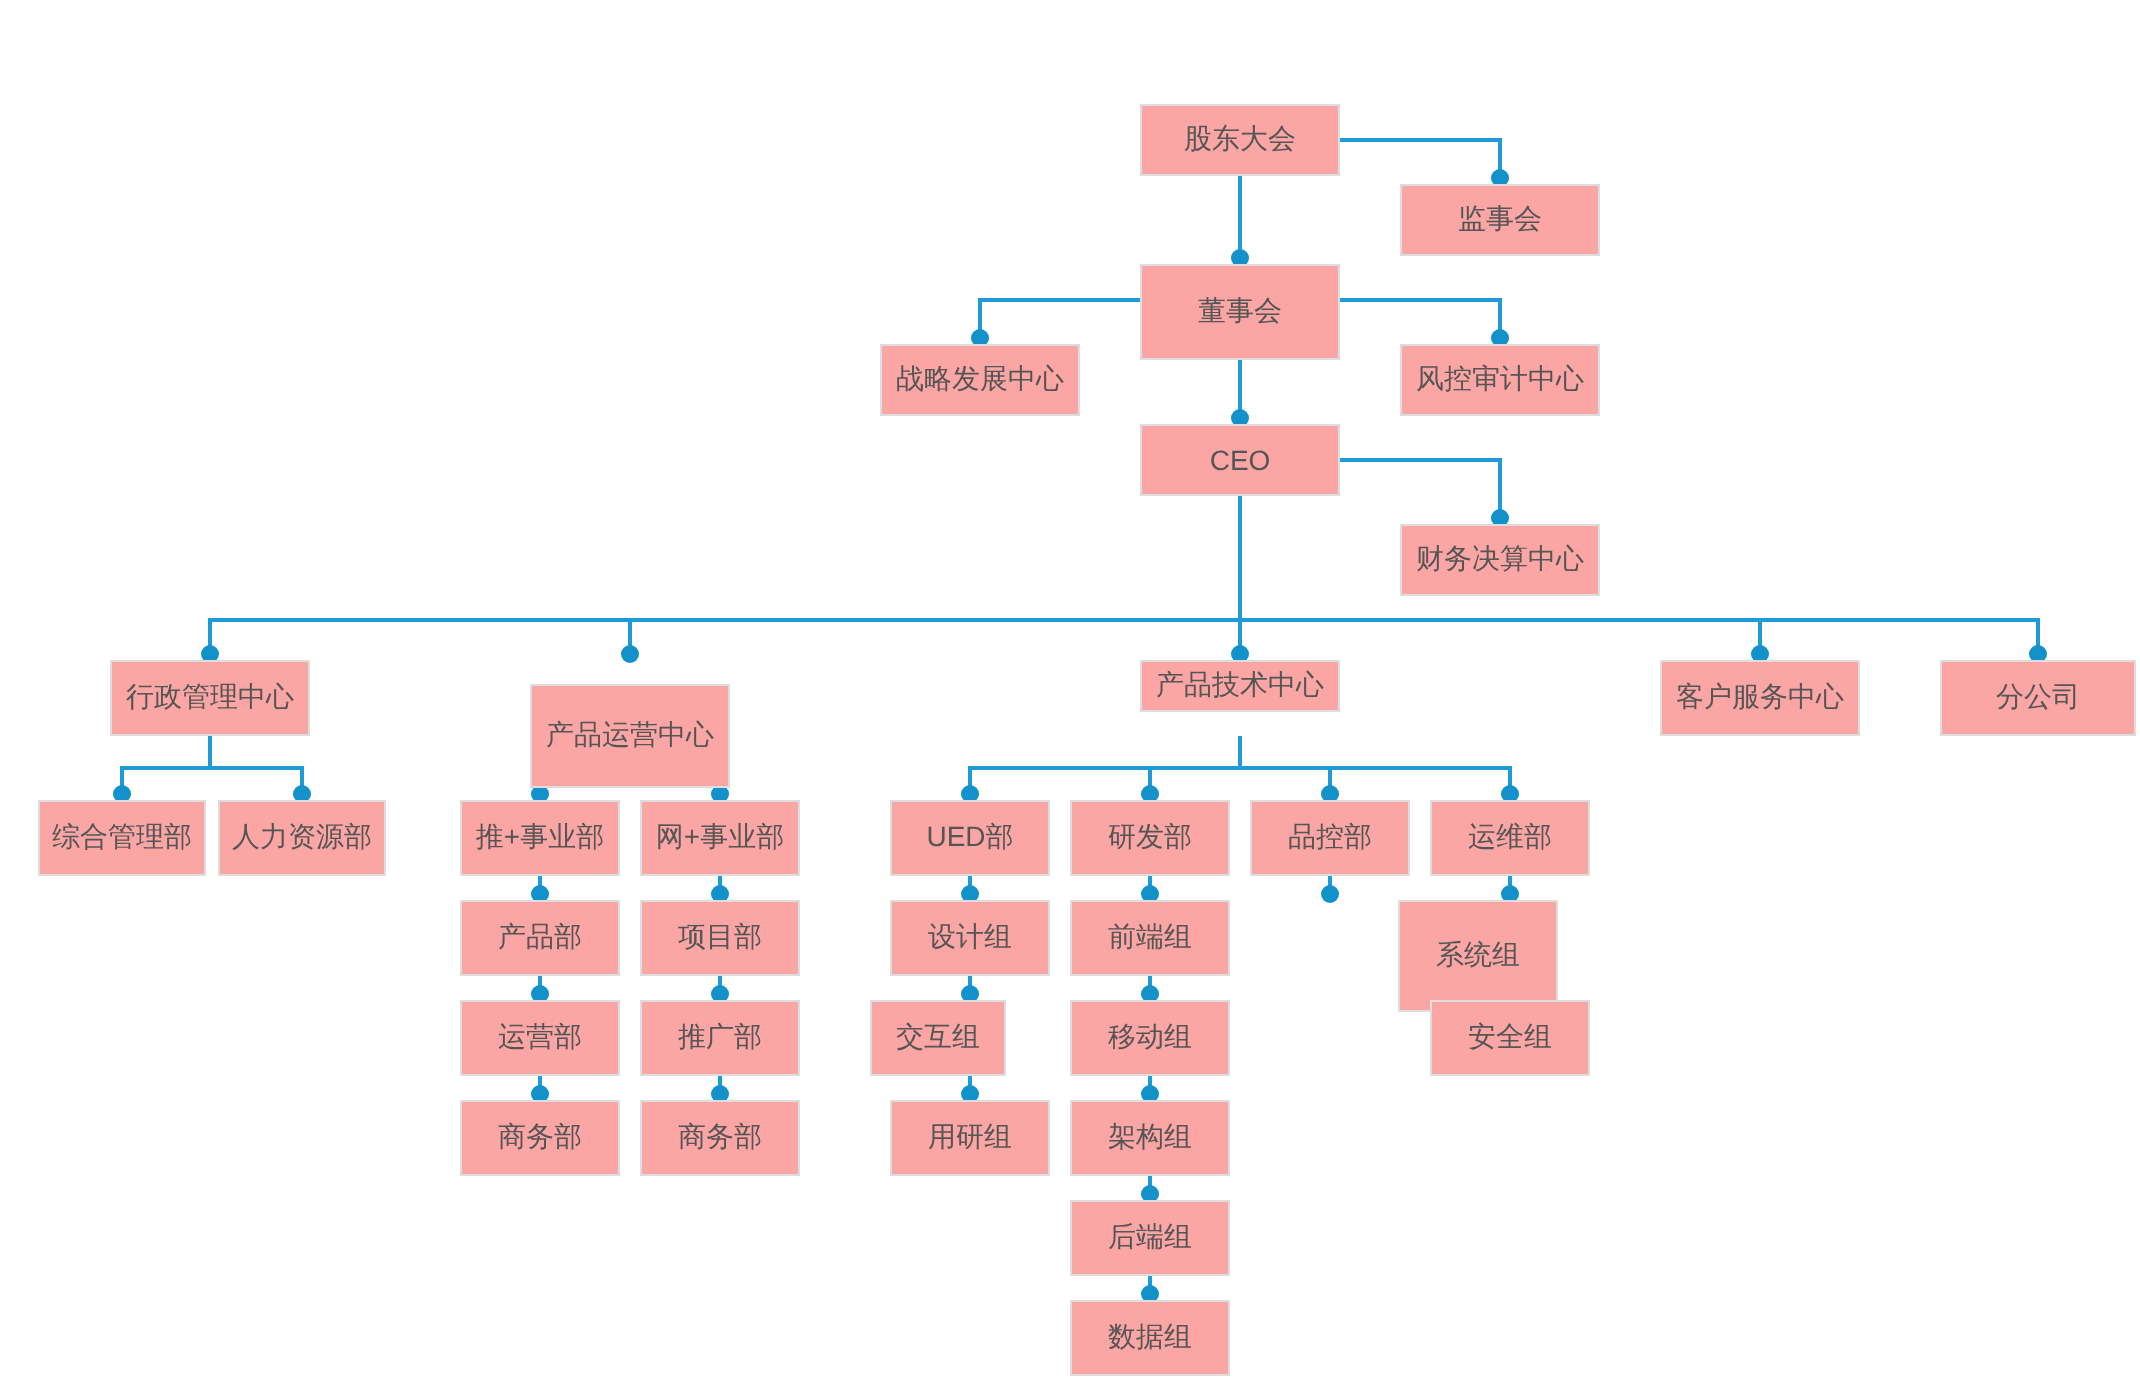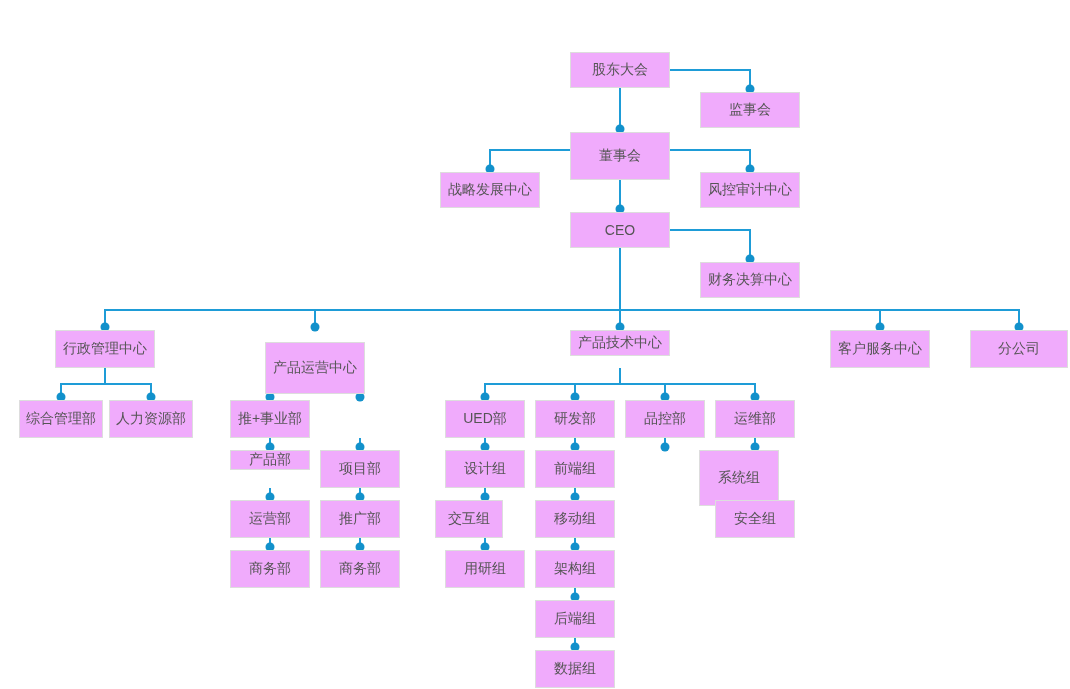--- a/index.html
+++ b/index.html
@@ -17,21 +17,21 @@
   }
   .wires {
     position: absolute;
     left: 0; top: 0;
     width: 1070px; height: 689px;
     pointer-events: none;
   }
   .node {
     position: absolute;
     box-sizing: border-box;
-    background: #f0abfc;
+    background: #fca5a5;
     border: 1px solid #dddddd;
     display: flex;
     align-items: center;
     justify-content: center;
     font-size: 14px;
     color: #555555;
     white-space: nowrap;
     cursor: default;
   }
 </style>
@@ -114,21 +114,22 @@
   <div class="node" style="left:55px;top:330px;width:100px;height:38px">行政管理中心</div>
   <div class="node" style="left:265px;top:342px;width:100px;height:52px">产品运营中心</div>
   <div class="node" style="left:570px;top:330px;width:100px;height:26px">产品技术中心</div>
   <div class="node" style="left:830px;top:330px;width:100px;height:38px">客户服务中心</div>
   <div class="node" style="left:970px;top:330px;width:98px;height:38px">分公司</div>
 
   <div class="node" style="left:19px;top:400px;width:84px;height:38px">综合管理部</div>
   <div class="node" style="left:109px;top:400px;width:84px;height:38px">人力资源部</div>
 
   <div class="node" style="left:230px;top:400px;width:80px;height:38px">推+事业部</div>
-  <div class="node" style="left:230px;top:450px;width:80px;height:20px">产品部</div>
+  <div class="node" style="left:320px;top:400px;width:80px;height:38px">网+事业部</div>
+  <div class="node" style="left:230px;top:450px;width:80px;height:38px">产品部</div>
   <div class="node" style="left:320px;top:450px;width:80px;height:38px">项目部</div>
   <div class="node" style="left:230px;top:500px;width:80px;height:38px">运营部</div>
   <div class="node" style="left:320px;top:500px;width:80px;height:38px">推广部</div>
   <div class="node" style="left:230px;top:550px;width:80px;height:38px">商务部</div>
   <div class="node" style="left:320px;top:550px;width:80px;height:38px">商务部</div>
 
   <div class="node" style="left:445px;top:400px;width:80px;height:38px">UED部</div>
   <div class="node" style="left:535px;top:400px;width:80px;height:38px">研发部</div>
   <div class="node" style="left:625px;top:400px;width:80px;height:38px">品控部</div>
   <div class="node" style="left:715px;top:400px;width:80px;height:38px">运维部</div>

